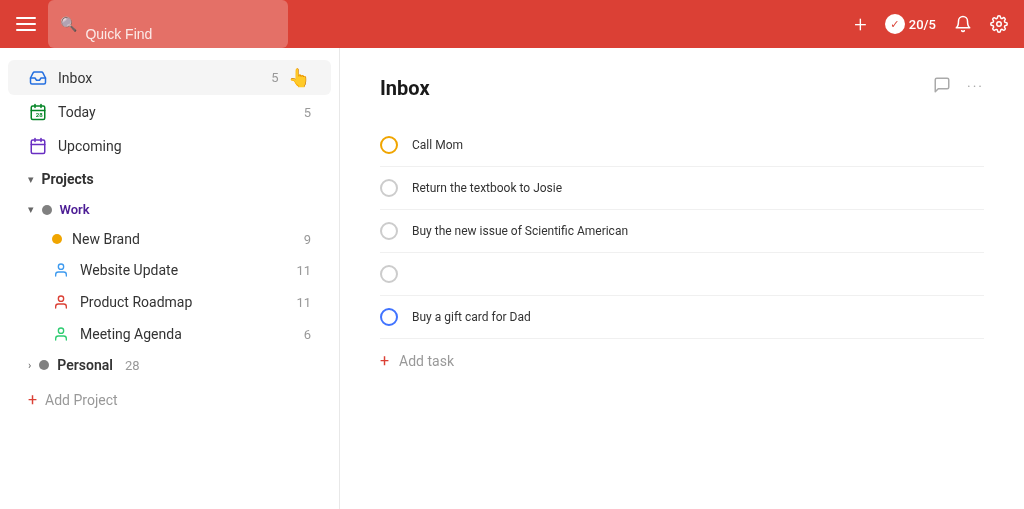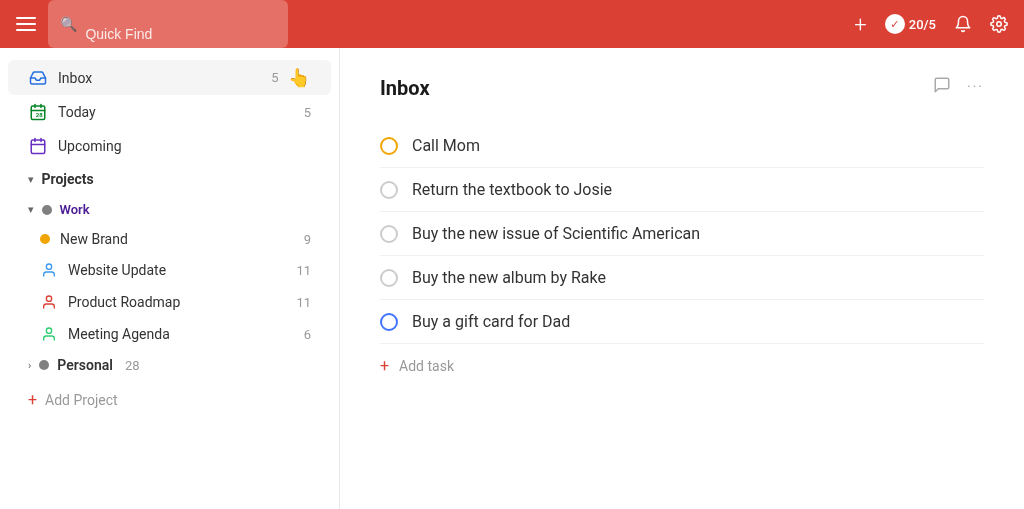--- a/index.html
+++ b/index.html
@@ -138,21 +138,21 @@
       font-weight: 700;
       font-size: 14px;
       color: #333;
     }
     .chevron {
       font-size: 11px;
       color: #666;
     }
 
     .sidebar-project-group {
-      padding-left: 12px;
+      padding-left: 24px;
     }
     .sidebar-project-item {
       display: flex;
       align-items: center;
       padding: 7px 20px;
       cursor: pointer;
       gap: 10px;
       border-radius: 6px;
       margin: 0 8px;
       font-size: 14px;
@@ -279,21 +279,21 @@
       border: 2px solid #ccc;
       flex-shrink: 0;
       cursor: pointer;
     }
     .task-circle.orange { border-color: #f0a500; }
     .task-circle.blue {
       border-color: #4073ff;
       border-width: 2.5px;
     }
     .task-label {
-      font-size: 16px;
+      font-size: 12px;
       color: #333;
       flex: 1;
     }
 
     .add-task {
       display: flex;
       align-items: center;
       padding: 12px 0;
       gap: 10px;
       cursor: pointer;
@@ -481,21 +481,20 @@
         <span class="task-label">Return the textbook to Josie</span>
       </div>
 
       <div class="task-item">
         <div class="task-circle"></div>
         <span class="task-label">Buy the new issue of Scientific American</span>
       </div>
 
       <div class="task-item">
         <div class="task-circle"></div>
-        <span class="task-label">Buy the new album by Rake</span>
       </div>
 
       <div class="task-item">
         <div class="task-circle blue"></div>
         <span class="task-label">Buy a gift card for Dad</span>
       </div>
 
       <div class="add-task">
         <span class="plus">+</span>
         <span>Add task</span>

